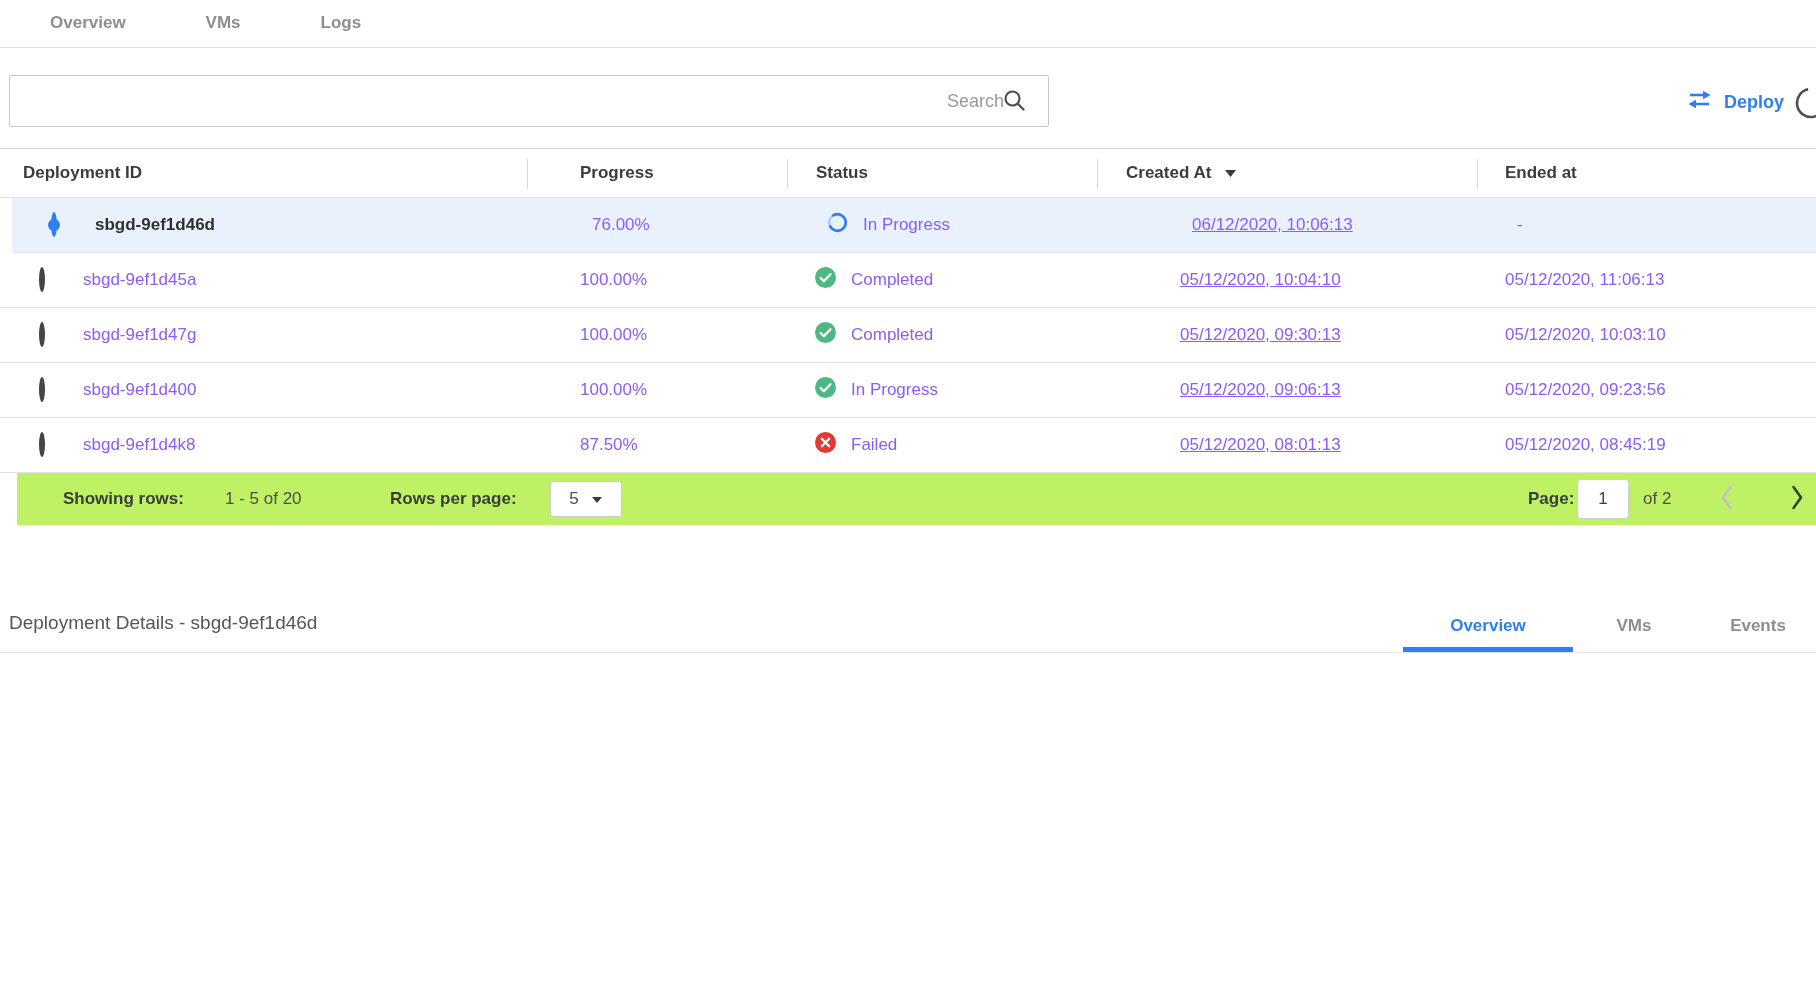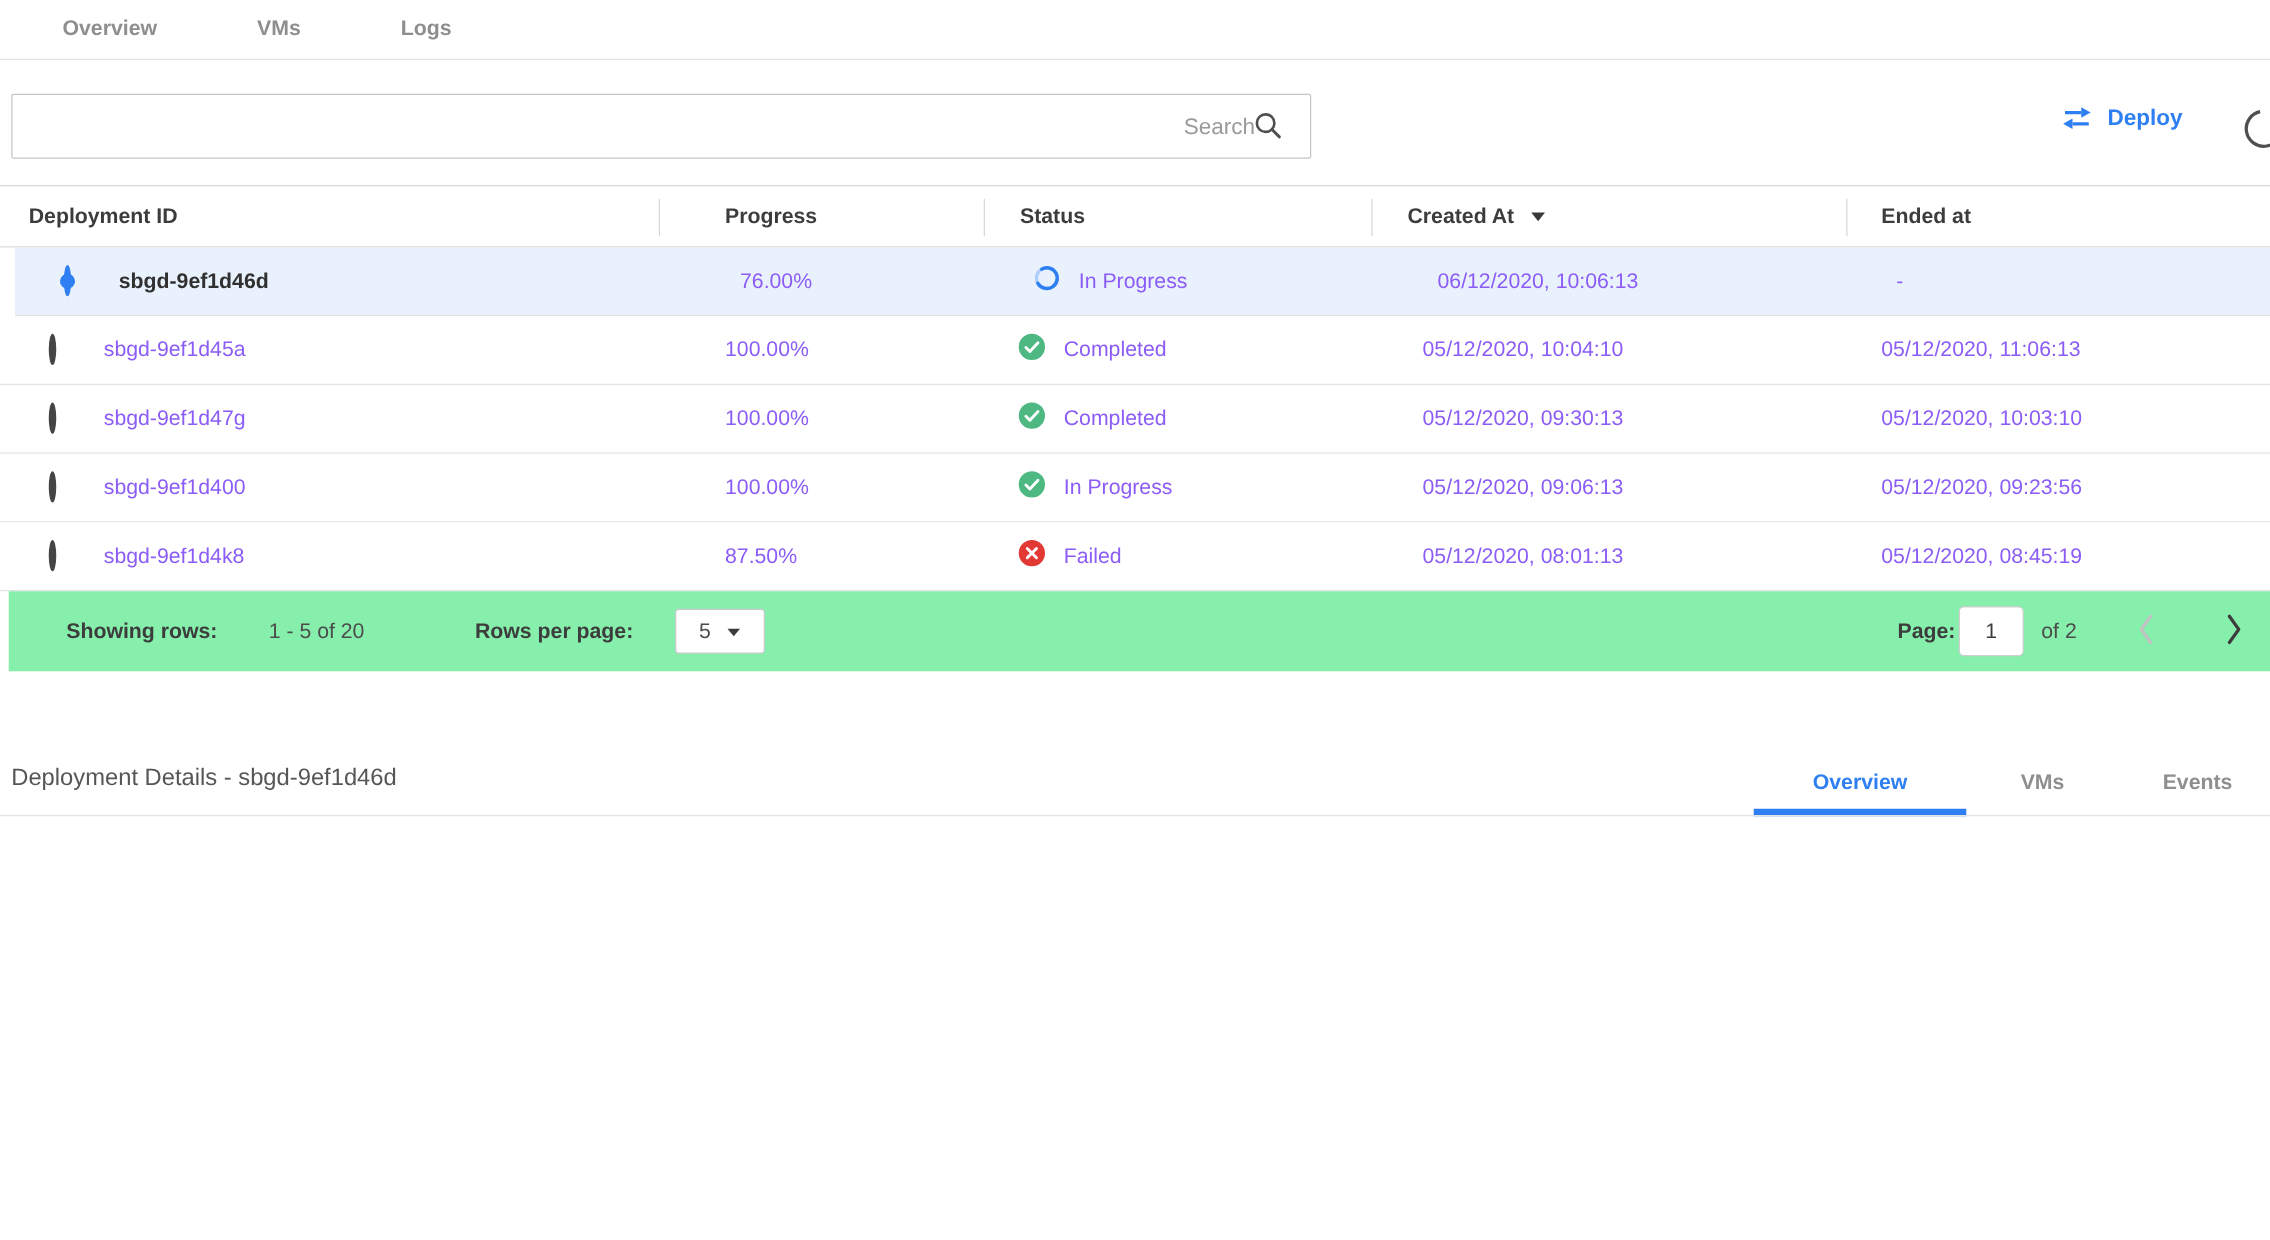--- a/index.html
+++ b/index.html
@@ -10,43 +10,43 @@
   
   .tabbar{position:absolute;top:0;left:0;right:0;height:47px;border-bottom:1px solid #e2e2e2;display:flex;padding-left:10px;}
   .tab{padding:0 40px;line-height:46px;height:47px;box-sizing:border-box;font-weight:bold;font-size:17px;color:#8e8e8e;cursor:pointer;}
   .tab.active{color:#2d7ff2;border-bottom:6px solid #2d7ff2;}
   
   .search-input{position:absolute;left:9px;top:75px;width:1040px;height:52px;box-sizing:border-box;
     border:1px solid #c6c6c6;border-radius:2px;font-size:18px;padding:0 44px 0 24px;color:#4c4c4c;outline:none;
     font-family:"Liberation Sans",sans-serif;text-align:right;}
   .search-input::placeholder{color:#9a9a9a;}
   .search-icon{position:absolute;left:1002px;top:88px;}
-  .deploy-btn{position:absolute;left:1648px;top:84px;height:36px;display:flex;gap:11px;
+  .deploy-btn{position:absolute;left:1686px;top:84px;height:36px;display:flex;align-items:center;gap:11px;
     background:none;border:none;cursor:pointer;color:#2d7ff2;font-weight:bold;font-size:18px;font-family:"Liberation Sans",sans-serif;padding:0;}
   .refresh-btn{position:absolute;left:1792px;top:84px;width:38px;height:38px;background:none;border:none;padding:0;cursor:pointer;}
   
   .thead{position:absolute;top:148px;left:0;right:0;height:50px;border-top:1px solid #d5d5d5;border-bottom:1px solid #dcdcdc;box-sizing:border-box;}
   .thead .hcell{position:absolute;top:50%;transform:translateY(-50%);font-weight:bold;font-size:17px;color:#3c3c3c;display:flex;align-items:center;gap:13px;}
   .vsep{position:absolute;top:10px;height:30px;width:1px;background:#d9d9d9;}
   .trow{position:absolute;left:0;right:0;height:55px;border-bottom:1px solid #e2e2e2;box-sizing:border-box;background:#fff;cursor:pointer;}
   .trow.selected{background:#e9f1fc;margin-left:12px;}
   .trow .cell{position:absolute;top:50%;transform:translateY(-50%);font-size:17px;color:#8b5cf6;white-space:nowrap;}
   .trow.selected .col-id{font-weight:bold;color:#303030;}
   .col-radio{left:39px;}
   .col-id{left:83px;}
   .col-progress{left:580px;}
   .col-status{left:814px;display:flex;align-items:center;gap:14px;}
-  .col-created{left:1138px;}
+  .col-created{left:1180px;text-decoration:underline;}
   .col-ended{left:1505px;}
   .r1{top:198px}.r2{top:253px}.r3{top:308px}.r4{top:363px}.r5{top:418px}
   .radio{width:26px;height:26px;border-radius:50%;box-sizing:border-box;border:3px solid #454545;background:#fff;position:relative;}
   .radio.checked{border-color:#2d7ff2;}
   .radio.checked::after{content:"";position:absolute;left:50%;top:50%;transform:translate(-50%,-50%);width:12px;height:12px;border-radius:50%;background:#2d7ff2;}
   
-  .tfooter{position:absolute;top:473px;left:7px;right:0;height:64px;background:#86efac;font-size:17px;}
+  .tfooter{position:absolute;top:473px;left:17px;right:0;height:52px;background:#bef264;font-size:17px;}
   .tfooter .fitem{position:absolute;top:50%;transform:translateY(-50%);white-space:nowrap;}
   .flabel{font-weight:bold;color:#3c3c3c;}
   .fvalue{color:#4c4c4c;}
   .rpp-select{left:533px;width:72px;height:36px;background:#fff;border:1px solid #c9c9c9;border-radius:3px;
     display:flex;align-items:center;justify-content:center;gap:12px;cursor:pointer;box-sizing:border-box;}
   .page-input{left:1560px;width:52px;height:40px;box-sizing:border-box;border:1px solid #cfcfcf;border-radius:4px;
     text-align:center;font-size:17px;color:#3c3c3c;font-family:"Liberation Sans",sans-serif;outline:none;background:#fff;}
   .chev{background:none;border:none;padding:4px;cursor:pointer;}
   
   .details{position:absolute;top:598px;left:0;right:0;height:394px;}

